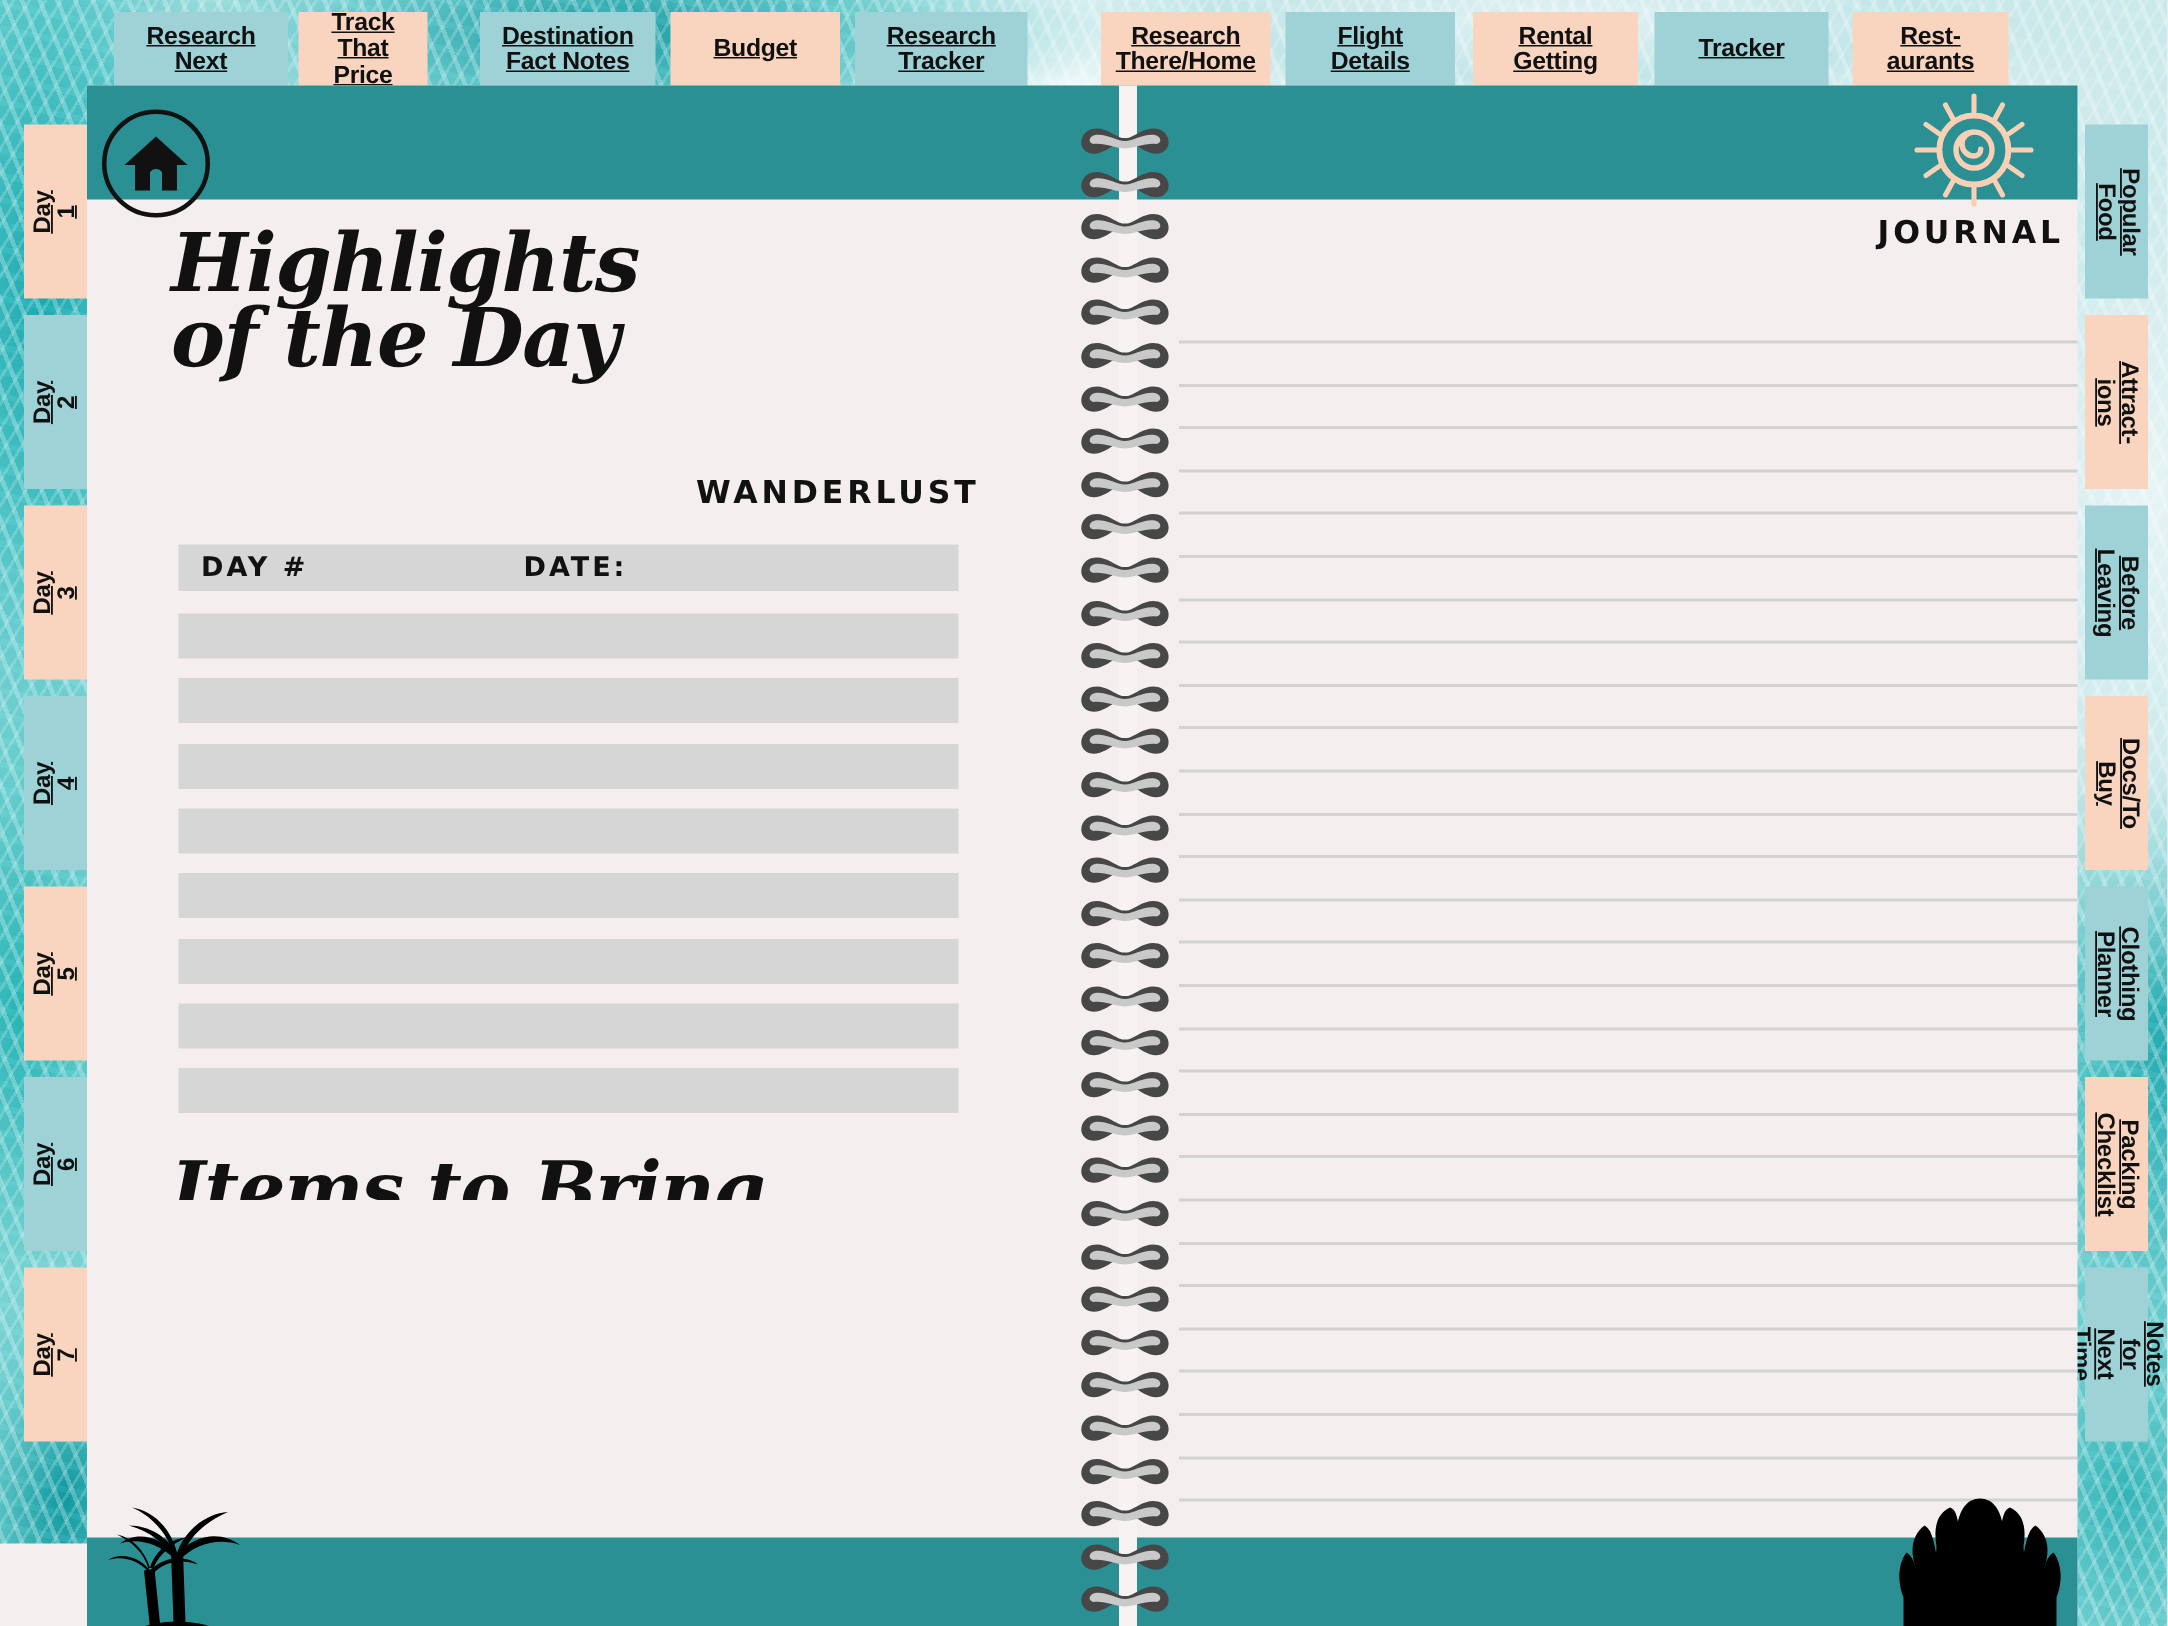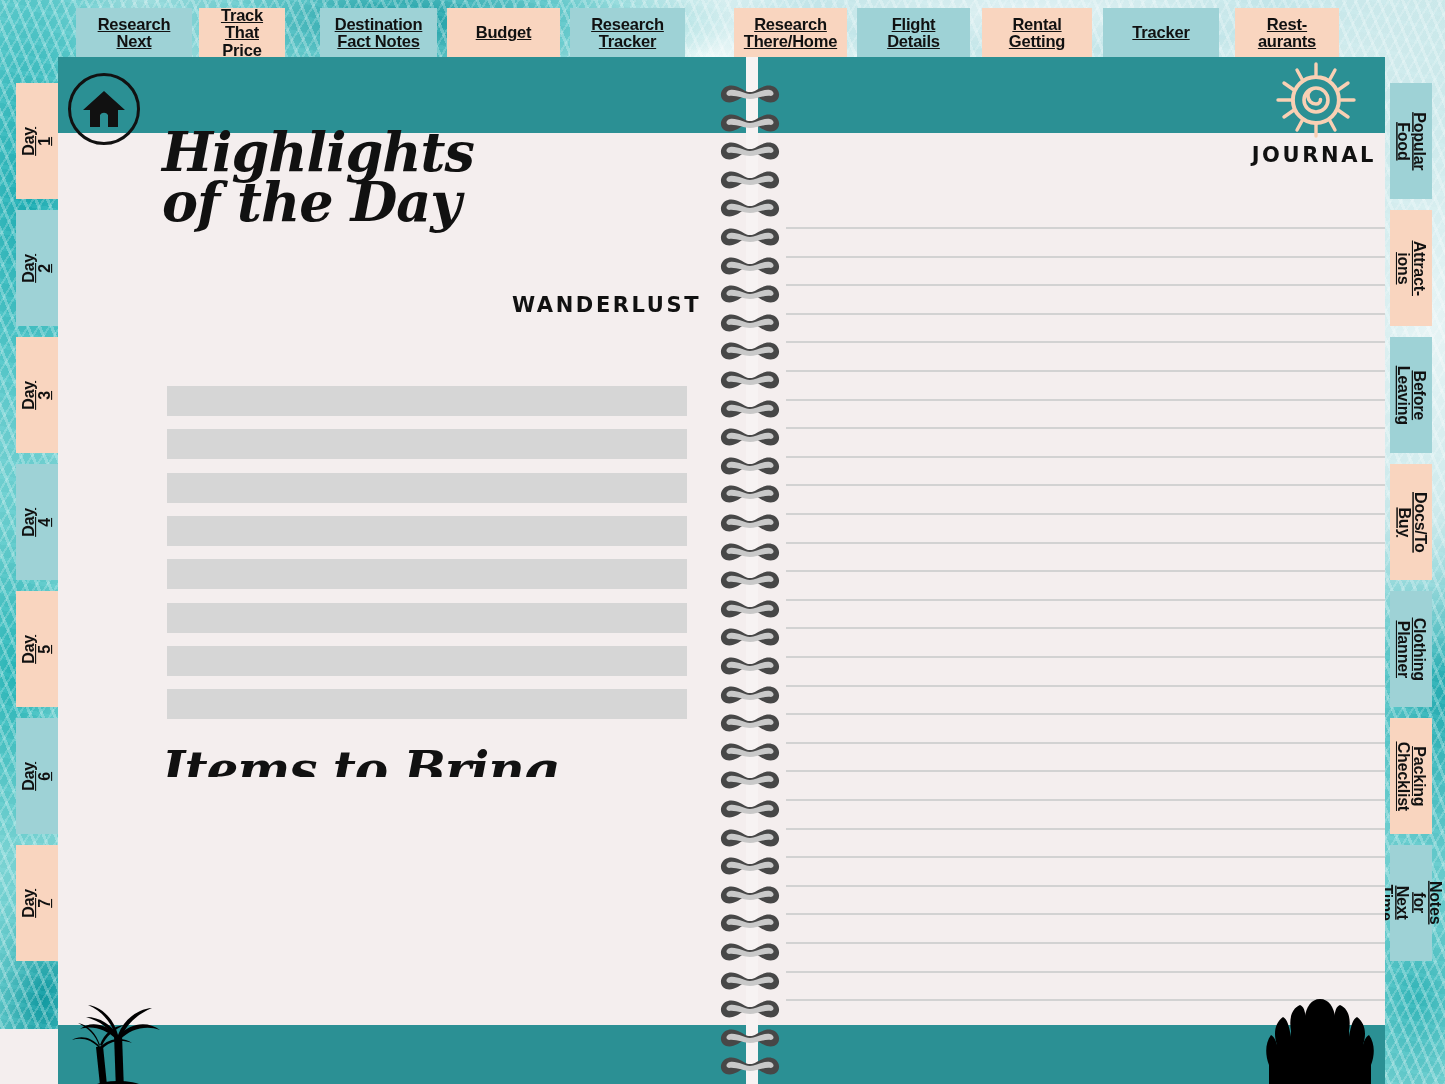--- a/index.html
+++ b/index.html
@@ -138,25 +138,24 @@
     right: 26px;
     top: 4px;
     width: 86px;
     height: 78px;
     z-index: 20;
   }
 
   
   .left-page {
     position: absolute;
-    left: 0; top: 65px;
+    left: 0; top: 88px;
     width: 628px;
     height: 655px;
     overflow: hidden;
-    margin-left: 48px;
   }
 
   .script-title {
     font-family: "DejaVu Serif", serif;
     font-style: italic;
     font-weight: bold;
     color: #111;
     letter-spacing: -1px;
     line-height: .92;
   }
@@ -388,20 +387,24 @@
       <path d="M43 16 A23 23 0 1 1 42.8 62 A23 23 0 1 1 43 16" fill="none" stroke="#f9d0b4" stroke-width="4"></path>
       <path d="M55 39 a12 12 0 1 0 -12 12 a12 12 0 0 0 12 -12 a12 12 0 0 0 -12 -12 a8 8 0 0 0 -8 8 a8 8 0 0 0 8 8 a4.5 4.5 0 0 0 4.5 -4.5" fill="none" stroke="#f9d0b4" stroke-width="3.6" stroke-linecap="round"></path>
     </svg>
 
     <div class="left-page">
       <div class="script-title h-highlights">Highlights
 of the Day</div>
 
       <div class="wanderlust">WANDERLUST</div>
 
+      <div class="tbl-head">
+        <span class="th-day">DAY #</span>
+        <span class="th-date">DATE:</span>
+      </div>
 
       <div id="highlight-rows">
           <div class="row" style="top: 264px;"></div>
           <div class="row" style="top: 307.3px;"></div>
           <div class="row" style="top: 350.6px;"></div>
           <div class="row" style="top: 393.9px;"></div>
           <div class="row" style="top: 437.2px;"></div>
           <div class="row" style="top: 480.5px;"></div>
           <div class="row" style="top: 523.8px;"></div>
           <div class="row" style="top: 567.1px;"></div>

